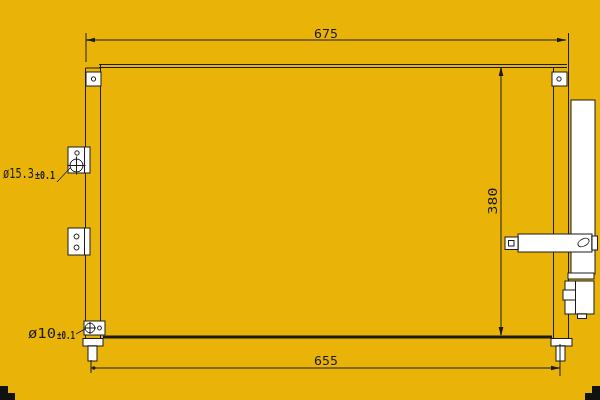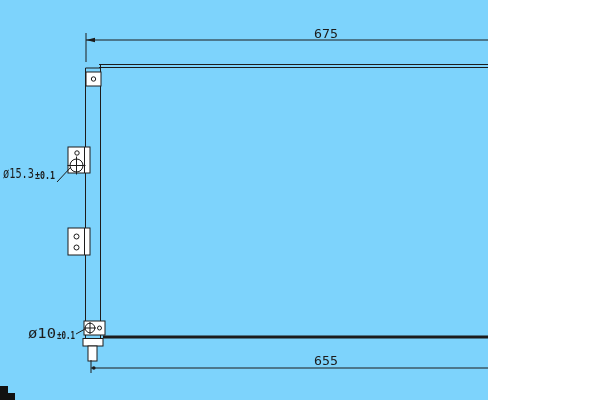--- a/index.html
+++ b/index.html
@@ -2,22 +2,22 @@
 <html><head>
 <meta charset="utf-8">
 <style>
   html, body {
     margin: 0; padding: 0;
     background: #ffffff;
     font-family: "DejaVu Sans Mono", "Liberation Mono", monospace;
   }
   .canvas {
     position: relative;
-    width: 488px; height: 400px;
-    background: #7dd3fc;
+    width: 600px; height: 400px;
+    background: #eab308;
     overflow: hidden;
   }
   svg text {
     fill: #1c1c1c;
     font-family: "DejaVu Sans Mono", "Liberation Mono", monospace;
   }
   .dim-text { font-size: 13px; }
   .hole-main { font-size: 14px; }
   .hole-tol { font-size: 10px; font-weight: bold; }
 </style>

